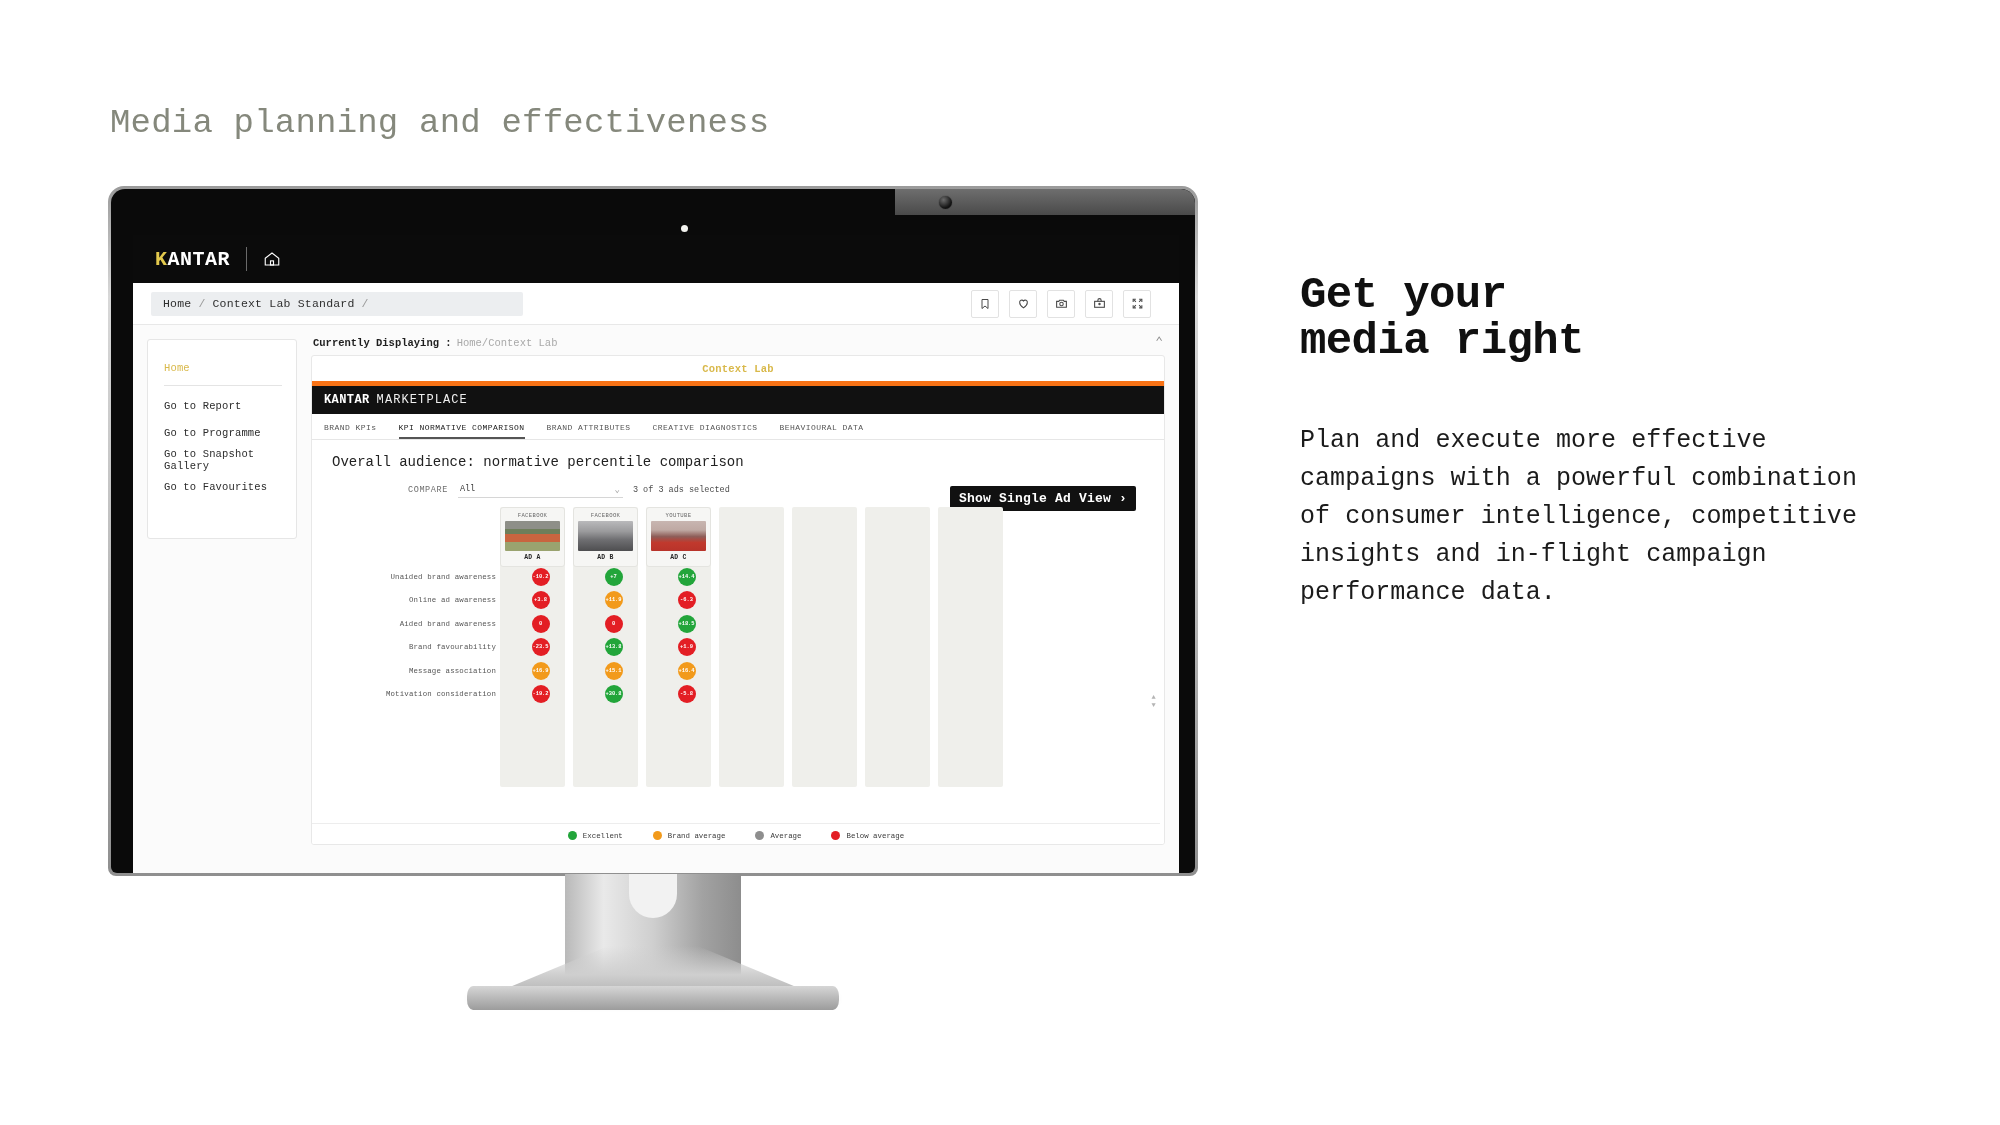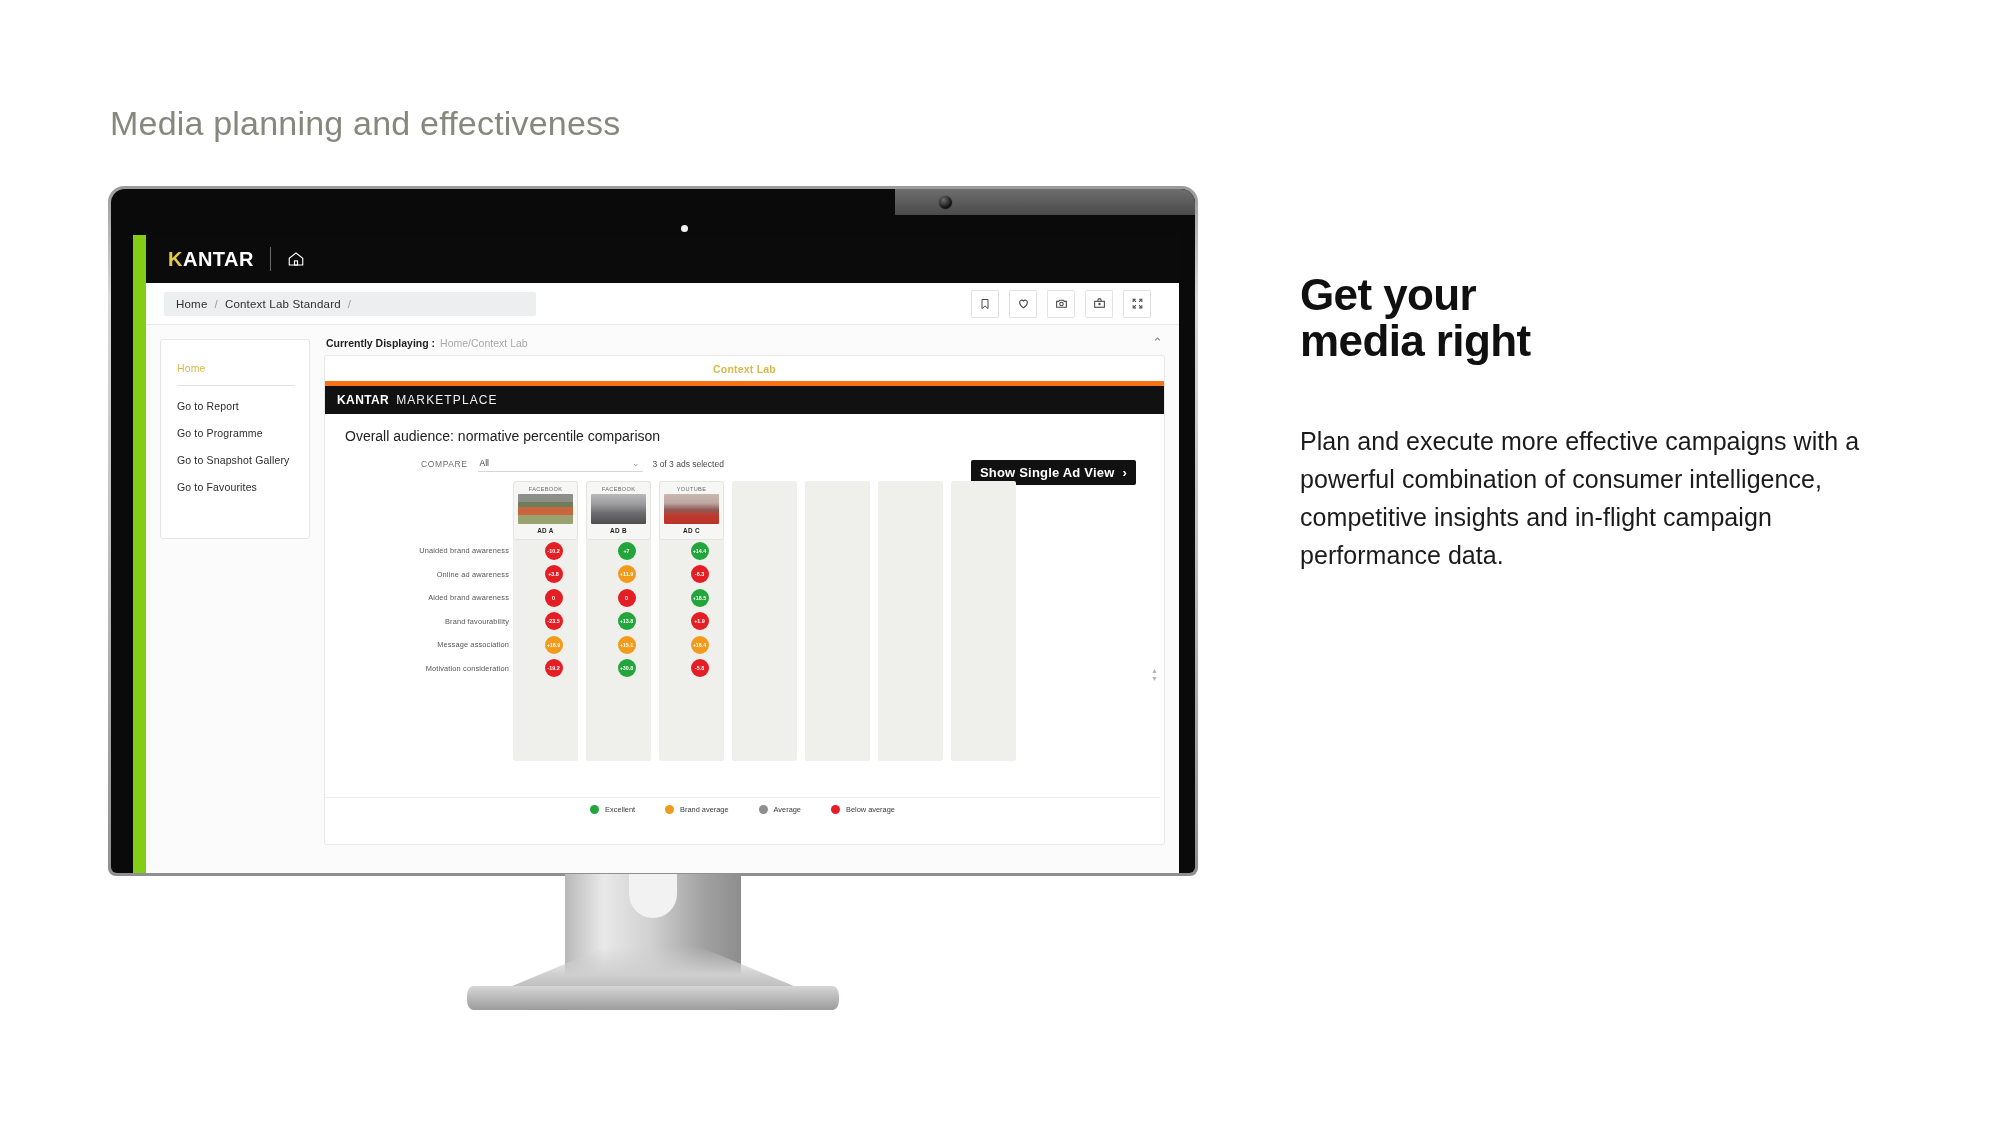--- a/index.html
+++ b/index.html
@@ -3,21 +3,21 @@
 <meta charset="utf-8">
 <title>Media planning and effectiveness</title>
 <style>
   * { box-sizing: border-box; margin: 0; padding: 0; }
   html, body {
     width: 2000px; height: 1125px;
     background: #ffffff;
     font-family: "Liberation Sans", sans-serif;
     overflow: hidden;
   }
-  .page { position: relative; width: 2000px; height: 884px; background:#fff; }
+  .page { position: relative; width: 2000px; height: 884px; background:#fff;font-family:Liberation Mono, monospace; }
 
   
   .section-heading {
     position: absolute; left: 110px; top: 104px;
     font-size: 34px; font-weight: 400; color: #85887c;
     letter-spacing: .2px; white-space: nowrap;
   }
 
   
   .monitor { position: absolute; left: 108px; top: 186px; width: 1090px; height: 820px; }
@@ -44,21 +44,21 @@
     background: radial-gradient(circle at 35% 30%, #6b6b6b, #131313 65%);
     box-shadow: 0 0 1px #222;
   }
   .led-dot {
     position: absolute; left: 570px; top: 36px; width: 7px; height: 7px;
     border-radius: 50%; background: #f3f3ef;
   }
 
   .screen {
     position: absolute; left: 22px; top: 46px; width: 1046px; height: 641px;
-    background: #84cc16; overflow: hidden; padding-left: 13px;
+    background: #84cc16; overflow: hidden;
   }
 
   
   .neck {
     position: absolute; left: 50%; top: 688px; transform: translateX(-50%);
     width: 176px; height: 126px;
     background: linear-gradient(90deg,#b9b9b9 0%,#e9e9e9 22%,#cfcfcf 50%,#a2a2a2 78%,#8d8d8d 100%);
     border-radius: 0 0 10px 10px;
   }
   .neck-notch {
@@ -349,20 +349,27 @@
 
                 <div class="panel-tabrow">
                   <span class="panel-tab">Context Lab</span>
                 </div>
 
                 <div class="mp-bar">
                   <span class="mp-bold">KANTAR</span>
                   <span class="mp-light">MARKETPLACE</span>
                 </div>
 
+                <div class="nav-tabs">
+                  <span class="nav-tab">BRAND KPIs</span>
+                  <span class="nav-tab active">KPI NORMATIVE COMPARISON</span>
+                  <span class="nav-tab">BRAND ATTRIBUTES</span>
+                  <span class="nav-tab">CREATIVE DIAGNOSTICS</span>
+                  <span class="nav-tab">BEHAVIOURAL DATA</span>
+                </div>
 
                 <div class="chart-area">
 
                   <div class="chart-title">Overall audience: normative percentile comparison</div>
 
                   <div class="compare-row">
                     <span class="compare-label">COMPARE</span>
                     <span class="compare-select">
                       <span>All</span>
                       <span class="compare-caret">⌄</span>

